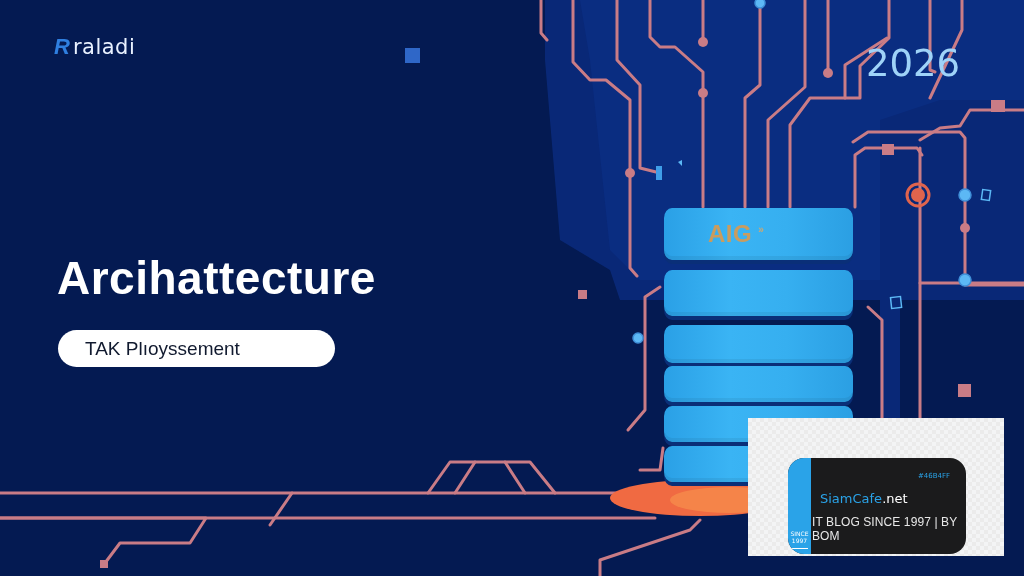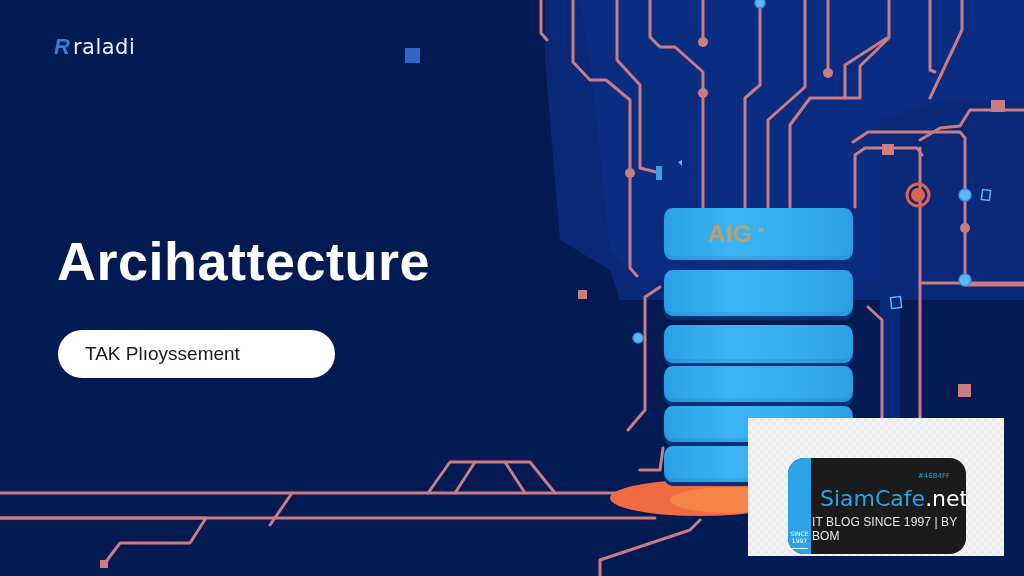--- a/index.html
+++ b/index.html
@@ -25,28 +25,28 @@
     font-family: "DejaVu Sans", sans-serif; letter-spacing: 0.5px; text-align: right;
   }
 
   .year {
     position: absolute; left: 866px; top: 44px;
     color: #9fd3f8; font-size: 37px; line-height: 40px;
     font-family: "DejaVu Sans", sans-serif;
   }
 
   .headline {
-    position: absolute; left: 57px; top: 229px;
-    color: #ffffff; font-weight: bold; font-size: 54px; line-height: 64px;
+    position: absolute; left: 57px; top: 246px;
+    color: #ffffff; font-weight: bold; font-size: 46px; line-height: 64px;
     letter-spacing: 0.5px;
   }
 
   .pill {
     position: absolute; left: 58px; top: 330px;
-    width: 277px; height: 48px; border-radius: 24px;
+    width: 277px; height: 37px; border-radius: 24px;
     background: #ffffff; display: flex; align-items: center;
     box-sizing: border-box; padding-left: 27px;
   }
   .pill span { color: #111a2f; font-size: 19px; }
 
   .db {
     position: absolute; left: 664px; top: 208px; width: 204px;
   }
   .disk {
     position: absolute; left: 0; width: 189px; height: 52px;
@@ -88,21 +88,21 @@
   .badge-chev {
     position: absolute; left: 3px; bottom: 5px; width: 17px; height: 4px;
     border-bottom: 1px solid #ffffff;
   }
   .badge-hex {
     position: absolute; right: 16px; top: 14px;
     color: #2aa3e8; font-size: 7px; font-family: "DejaVu Sans", sans-serif;
   }
   .badge-title {
     position: absolute; left: 32px; top: 30px;
-    font-size: 22px; line-height: 22px; font-family: "DejaVu Sans", sans-serif;
+    font-size: 13px; line-height: 22px; font-family: "DejaVu Sans", sans-serif;
   }
   .badge-title .t1 { color: #2aa3e8; }
   .badge-title .t2 { color: #ffffff; }
   .badge-sub {
     position: absolute; left: 24px; top: 57px;
     color: #e8e8e8; font-size: 12px; font-family: Liberation Sans, sans-serif;
     letter-spacing: 0.1px;
   }
 </style>
 </head>
@@ -182,20 +182,21 @@
 
     <ellipse cx="700" cy="498" rx="90" ry="18" fill="#f06a42"></ellipse>
     <ellipse cx="730" cy="500" rx="60" ry="13" fill="#f5874a" opacity="0.9"></ellipse>
   </svg>
 
   <div class="logo">
     <span class="logo-mark">R</span>
     <span class="logo-text">raladi</span>
   </div>
 
+  <div class="year">2026</div>
 
   <div class="headline">Arcihattecture</div>
 
   <div class="pill">
     <span>TAK Plıoyssement</span>
   </div>
 
   <div class="db">
     <div class="disk" style="top:0px;">
       <span class="disk-label"><span>AIG</span><sup>»</sup></span>

